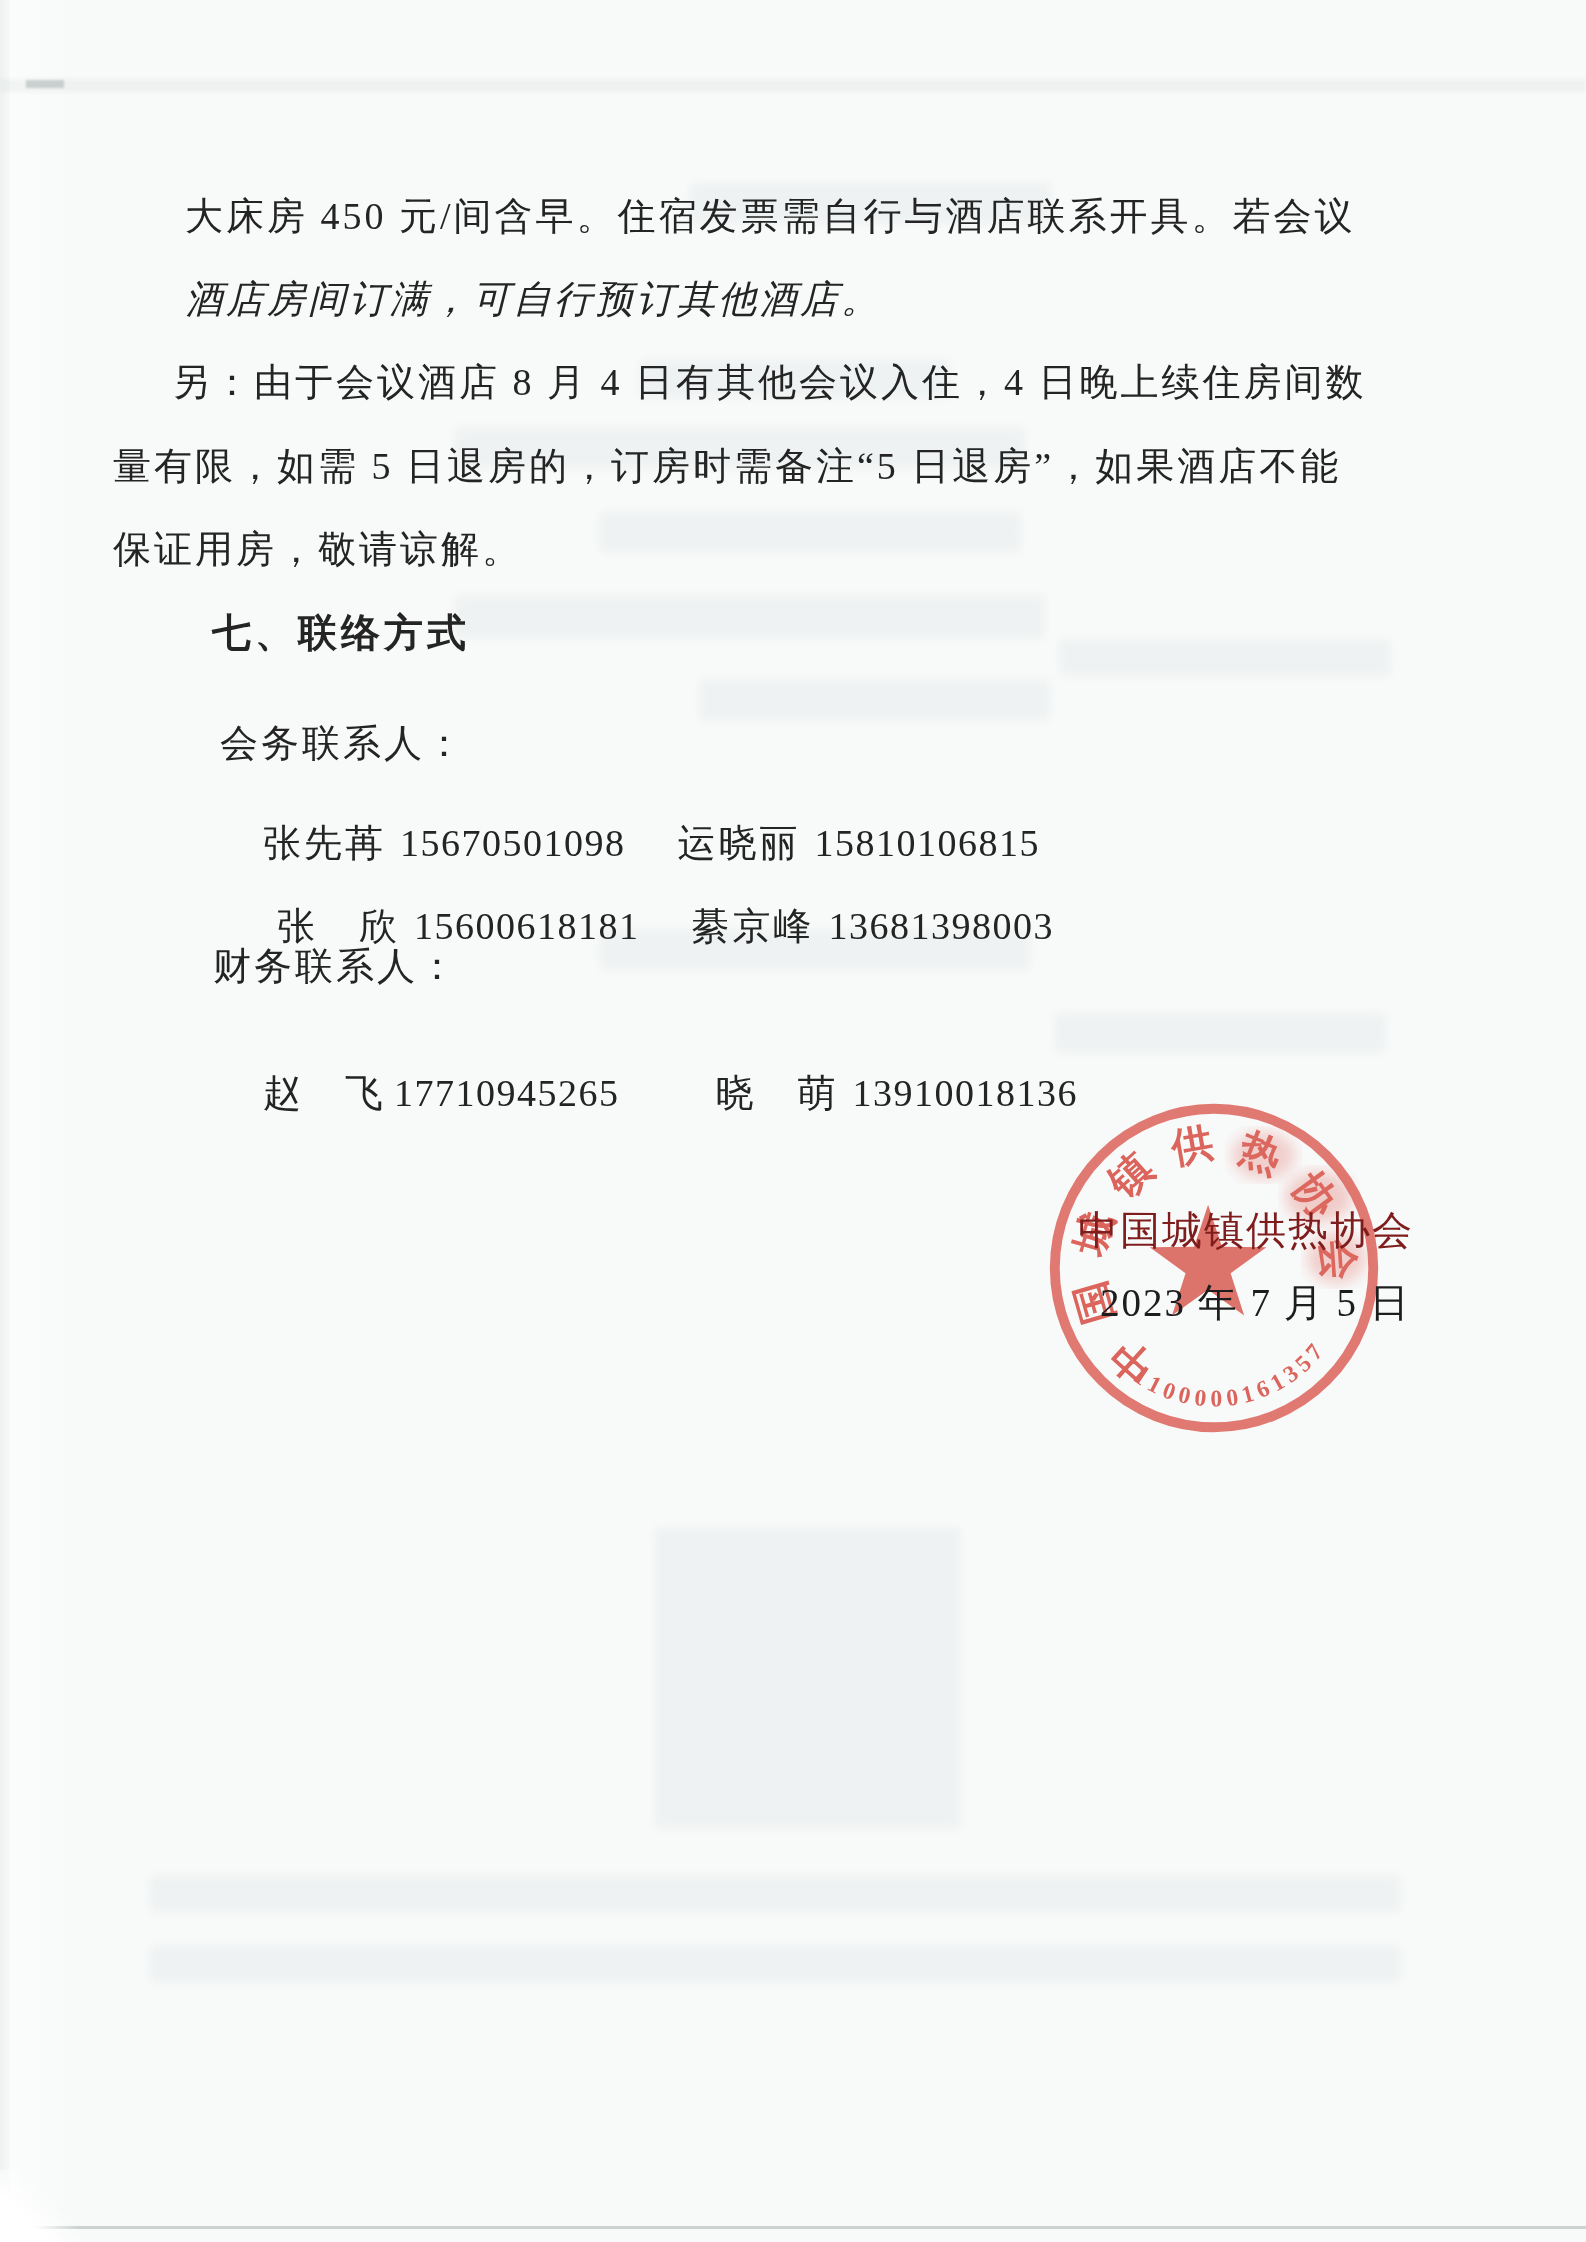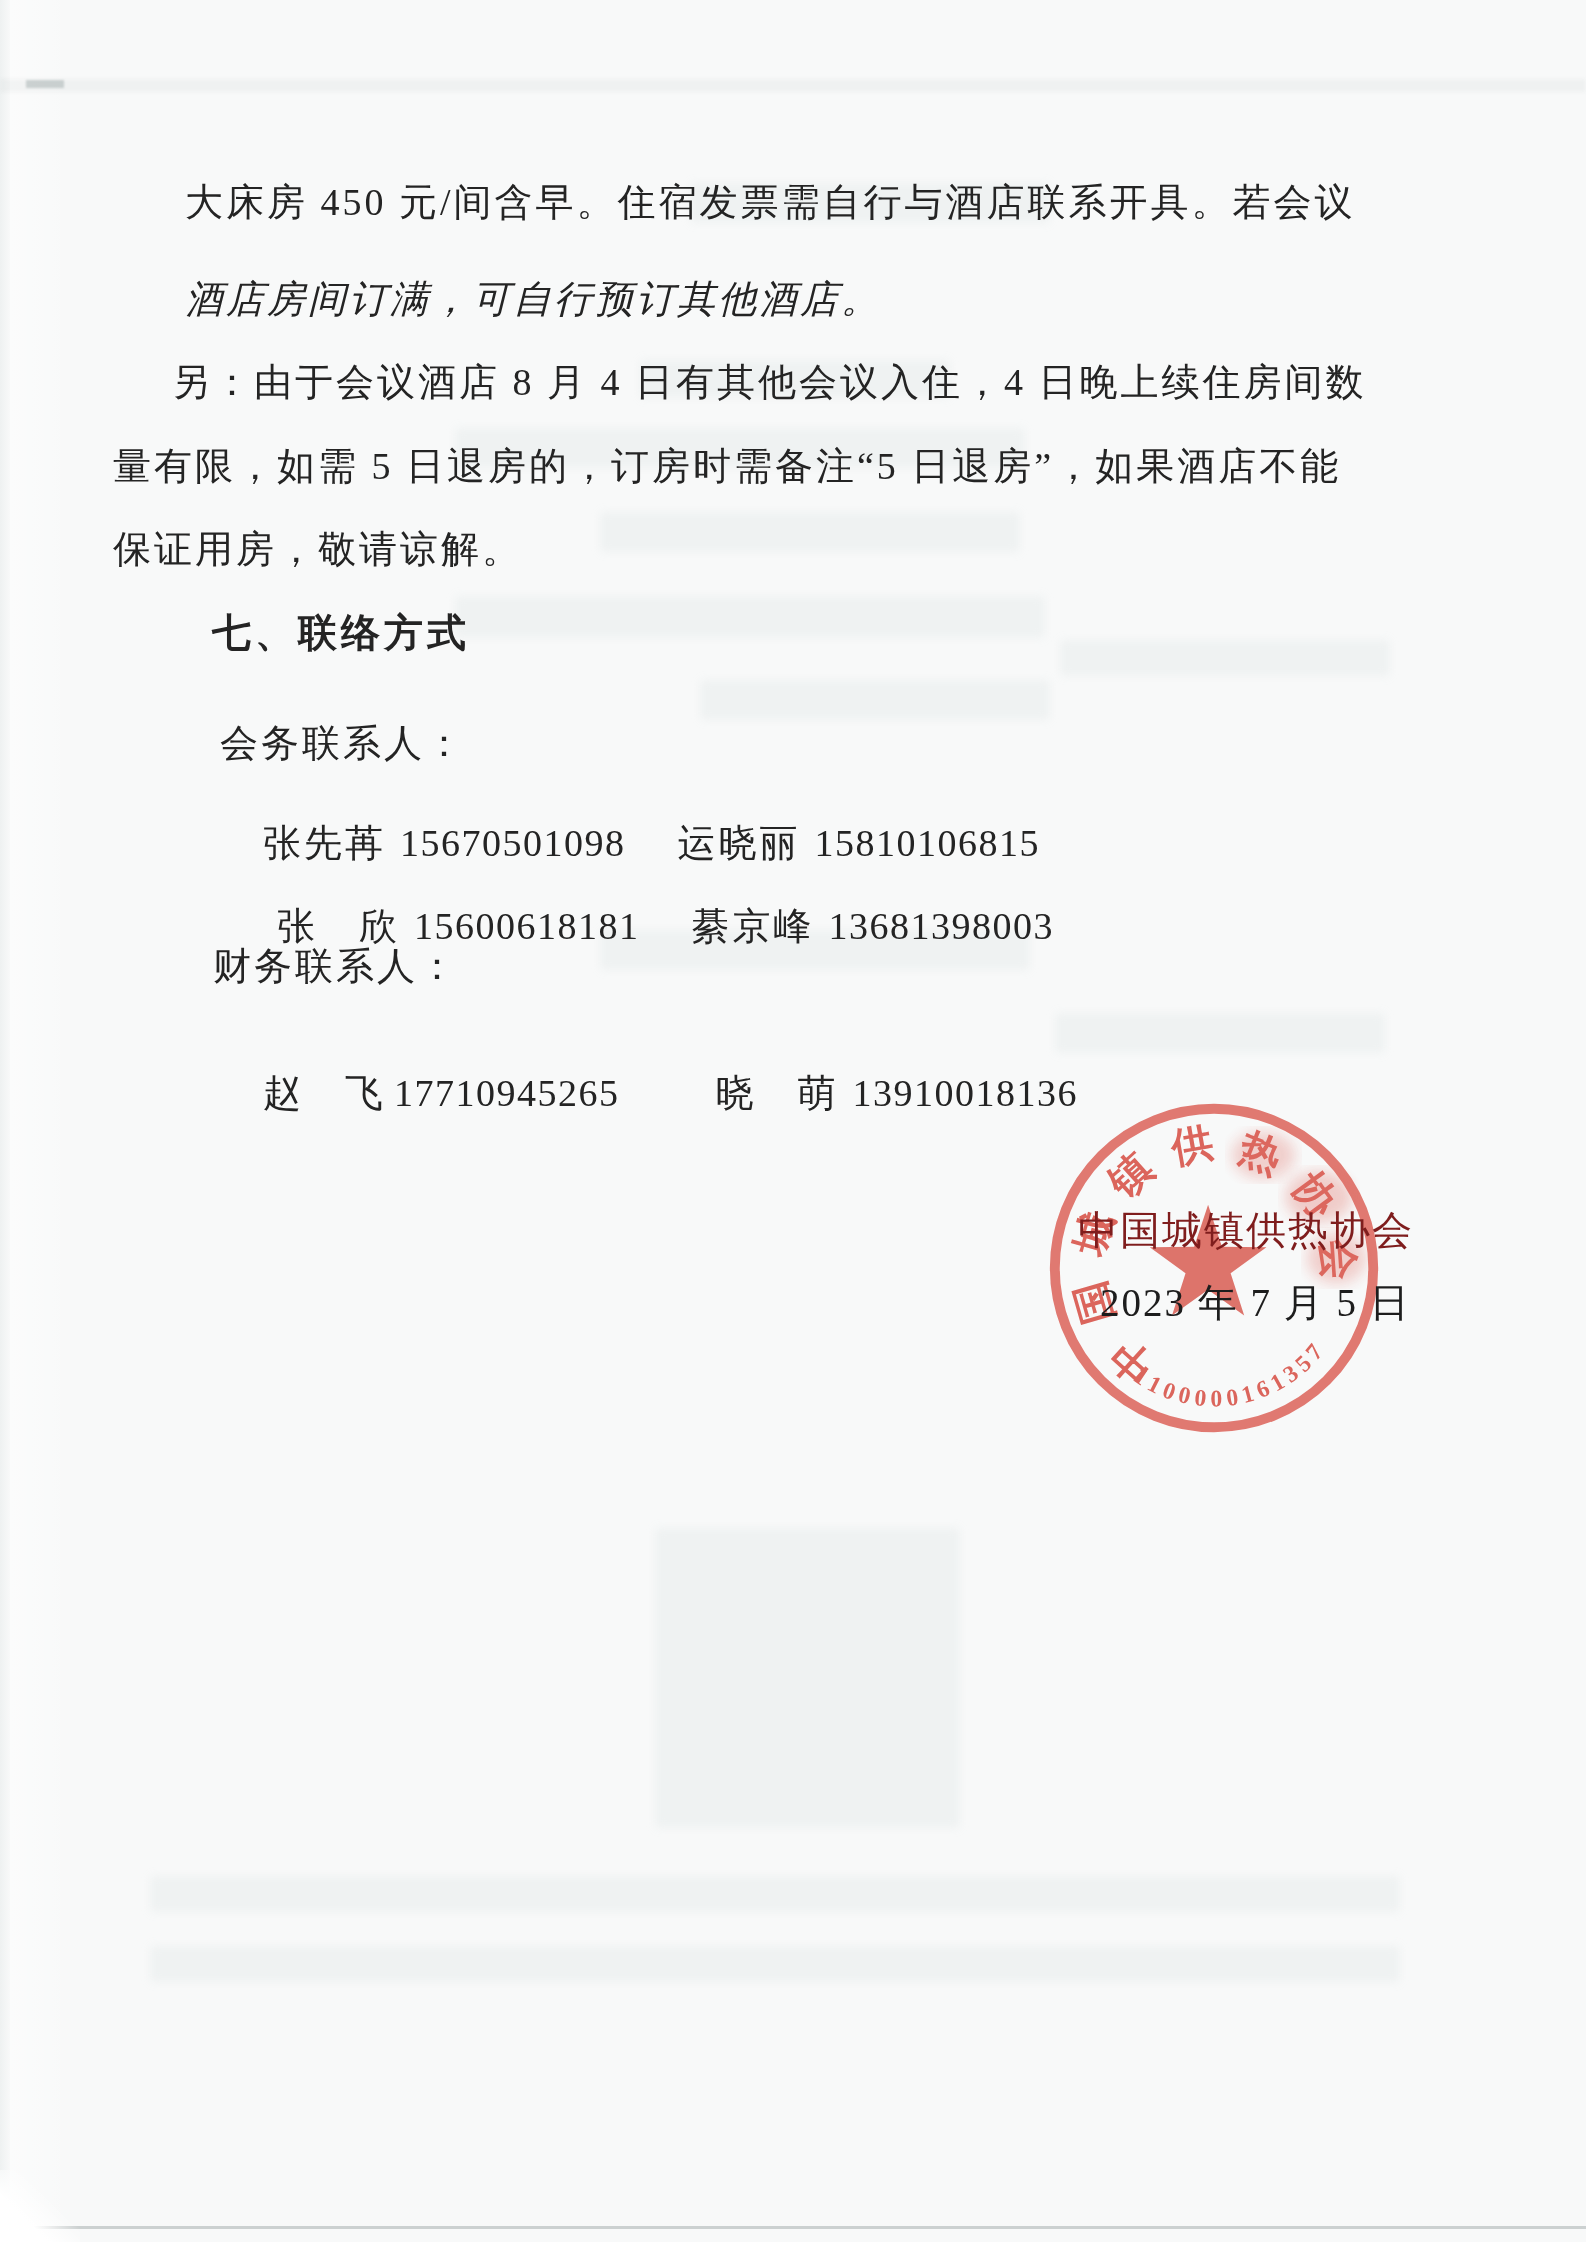--- a/index.html
+++ b/index.html
@@ -61,21 +61,21 @@
   <div class="ghost" style="left:600px;top:512px;width:420px;height:40px;"></div>
   <div class="ghost" style="left:455px;top:596px;width:590px;height:42px;"></div>
   <div class="ghost" style="left:1060px;top:640px;width:330px;height:36px;"></div>
   <div class="ghost" style="left:700px;top:680px;width:350px;height:40px;"></div>
   <div class="ghost" style="left:600px;top:930px;width:430px;height:40px;"></div>
   <div class="ghost" style="left:1055px;top:1013px;width:330px;height:40px;"></div>
   <div class="ghost" style="left:655px;top:1528px;width:305px;height:300px;"></div>
   <div class="ghost" style="left:150px;top:1876px;width:1250px;height:36px;"></div>
   <div class="ghost" style="left:150px;top:1946px;width:1250px;height:36px;"></div>
 
-  <div class="line" style="left:185px;top:181px;">大床房 450 元/间含早。住宿发票需自行与酒店联系开具。若会议</div>
+  <div class="line" style="left:185px;top:195px;">大床房 450 元/间含早。住宿发票需自行与酒店联系开具。若会议</div>
   <div class="line" style="left:185px;top:278px;font-style:italic;">酒店房间订满，可自行预订其他酒店。</div>
   <div class="line" style="left:172px;top:361px;">另：由于会议酒店 8 月 4 日有其他会议入住，4 日晚上续住房间数</div>
   <div class="line" style="left:113px;top:445px;">量有限，如需 5 日退房的，订房时需备注“5 日退房”，如果酒店不能</div>
   <div class="line" style="left:113px;top:528px;">保证用房，敬请谅解。</div>
 
   <div class="line heading" style="left:212px;top:611px;text-align:right;">七、联络方式</div>
 
   <div class="line" style="left:220px;top:694px;margin-top:28px;">会务联系人：</div>
 
   <div class="line row" style="left:213px;top:778px;">

